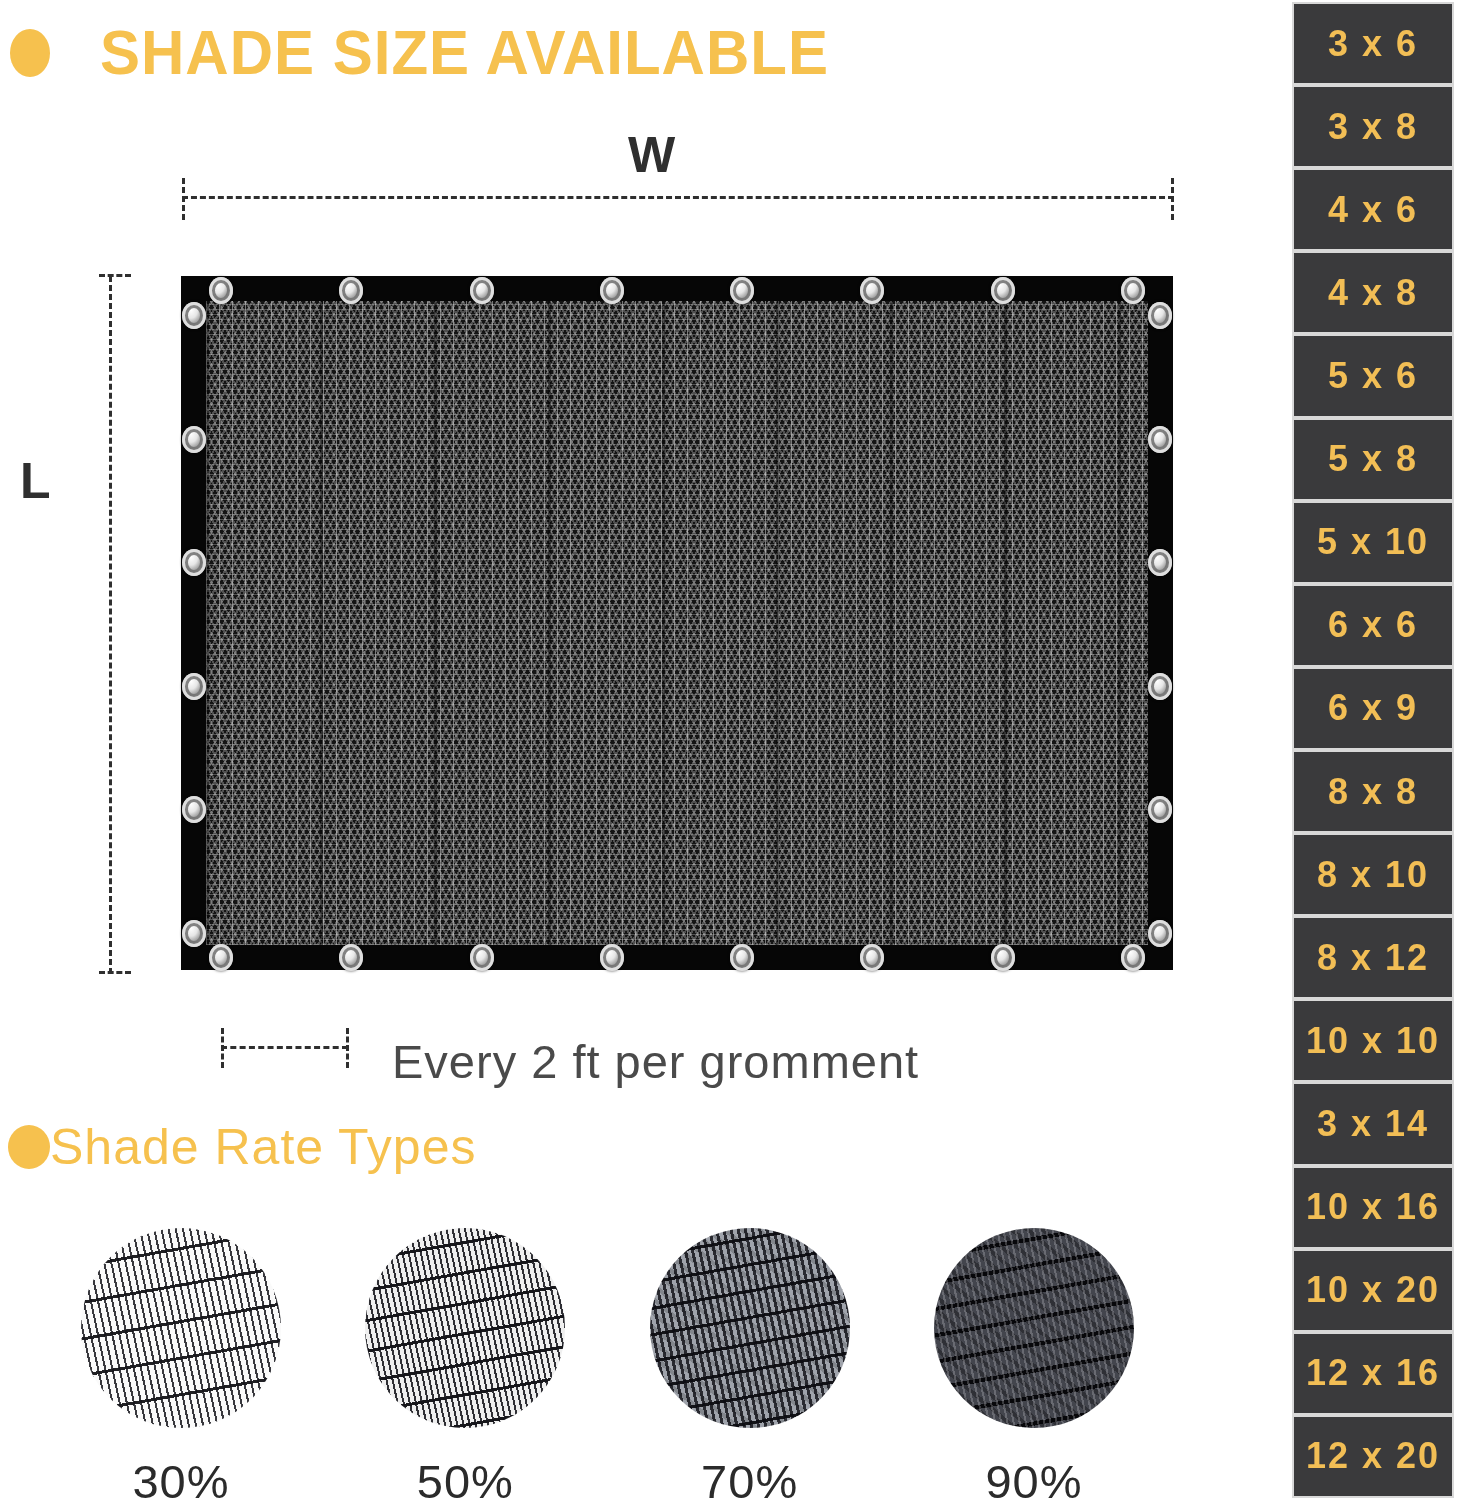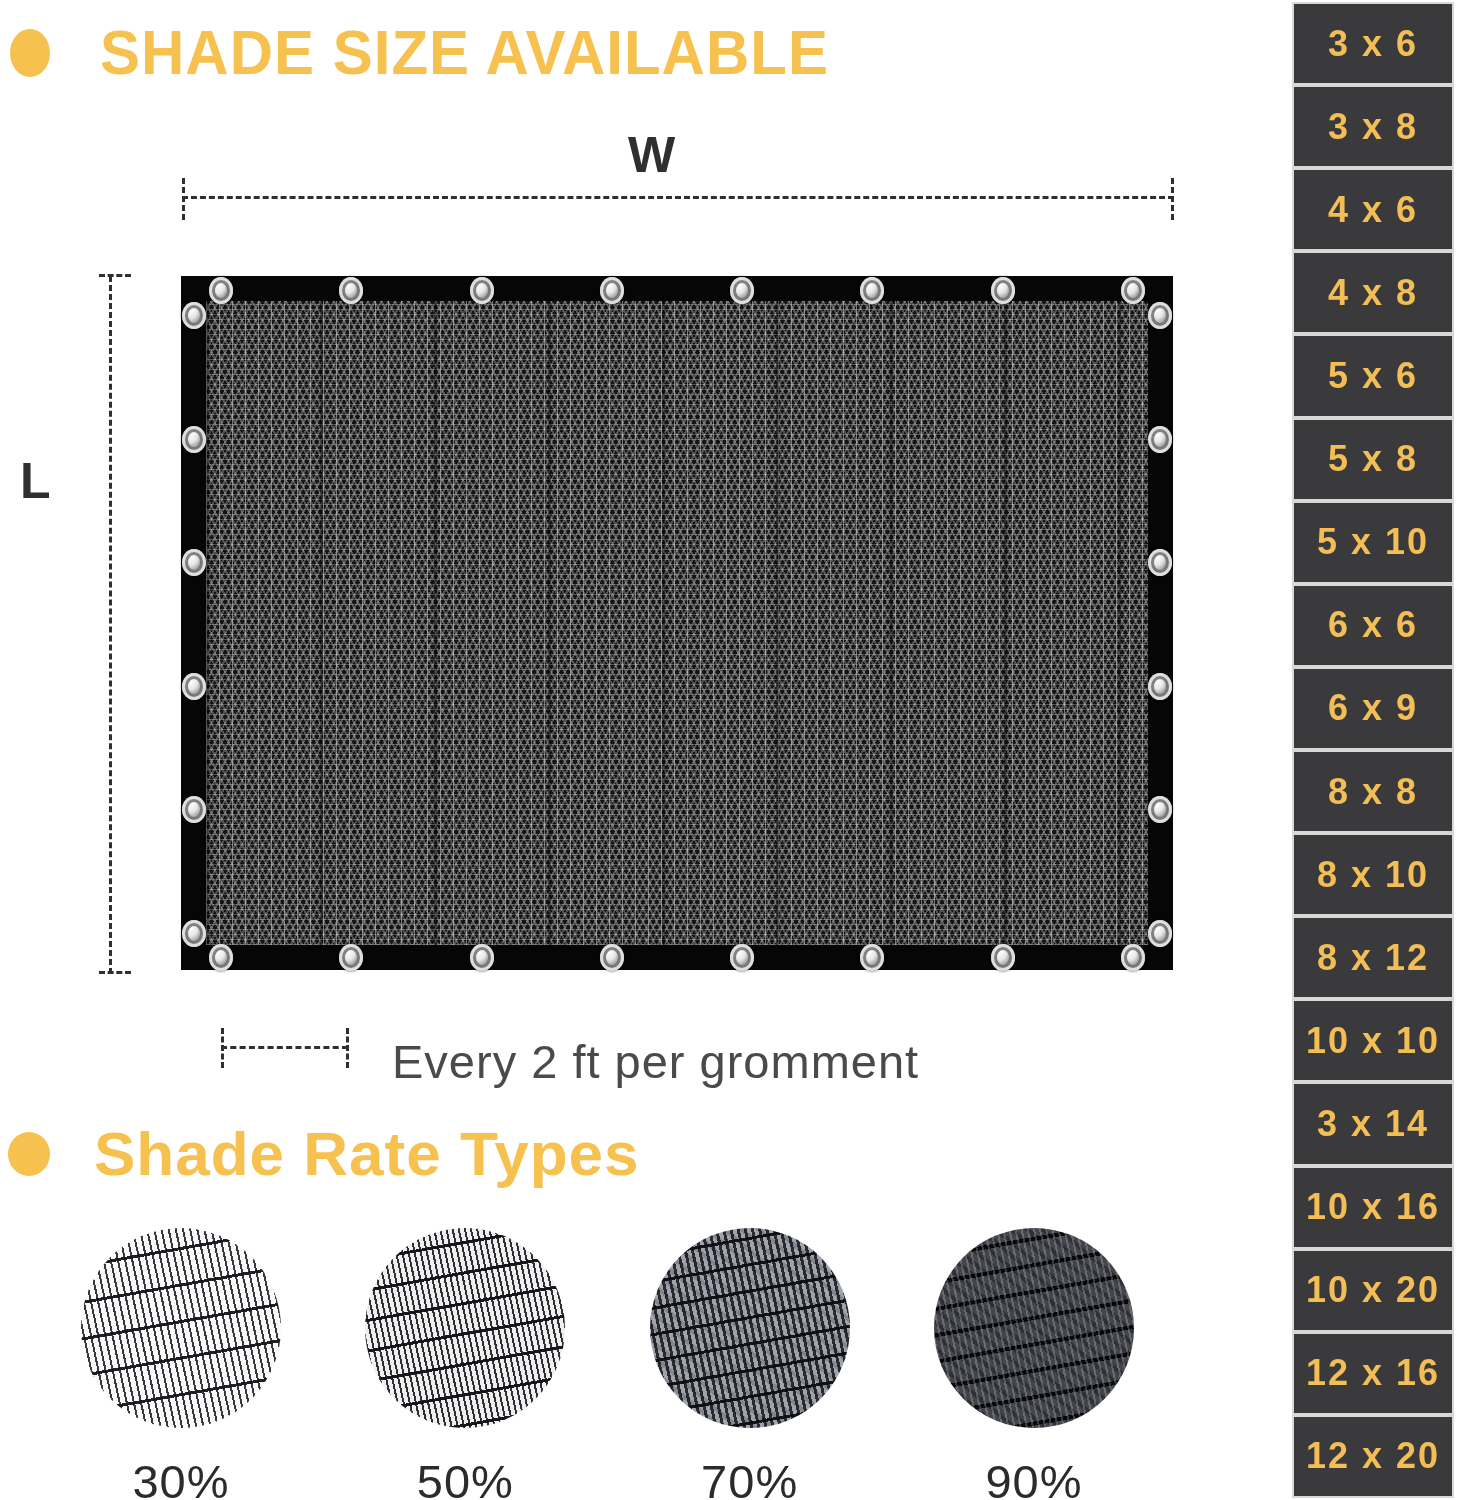--- a/index.html
+++ b/index.html
@@ -10,21 +10,21 @@
 
   
   .heading-row { position:absolute; display:flex; align-items:center; }
   .h1-row { left:10px; top:18px;gap:14px; }
   .h2-row { left:8px; top:1118px; }
   .bullet { background:#F6C14E; border-radius:50%; flex:0 0 auto; }
   .bullet-1 { width:40px; height:48px; }
   .bullet-2 { width:42px; height:44px; }
   .h1-title { margin-left:36px; font-size:60px; font-weight:700; letter-spacing:1px;
               color:#F6C14E; transform:scaleY(1.05); transform-origin:left center; white-space:nowrap; }
-  .h2-title { margin-left:44px; font-size:62px; font-weight:700; letter-spacing:1px;
+  .h2-title { font-size:50px; font-weight:400; letter-spacing:1px;
               color:#F6C14E; white-space:nowrap; }
 
   
   .dash-h { position:absolute; border-top:3px dashed #2f2f2f; }
   .dash-v { position:absolute; border-left:3px dashed #2f2f2f; }
   .dim-label { position:absolute; color:#2f2f2f; font-weight:700; }
   .w-label { left:628px; top:126px; font-size:50px; }
   .l-label { left:20px; top:452px; font-size:50px; }
   .w-line   { left:182px; top:196px; width:992px; }
   .w-tick-l { left:182px; top:178px; height:42px; }

